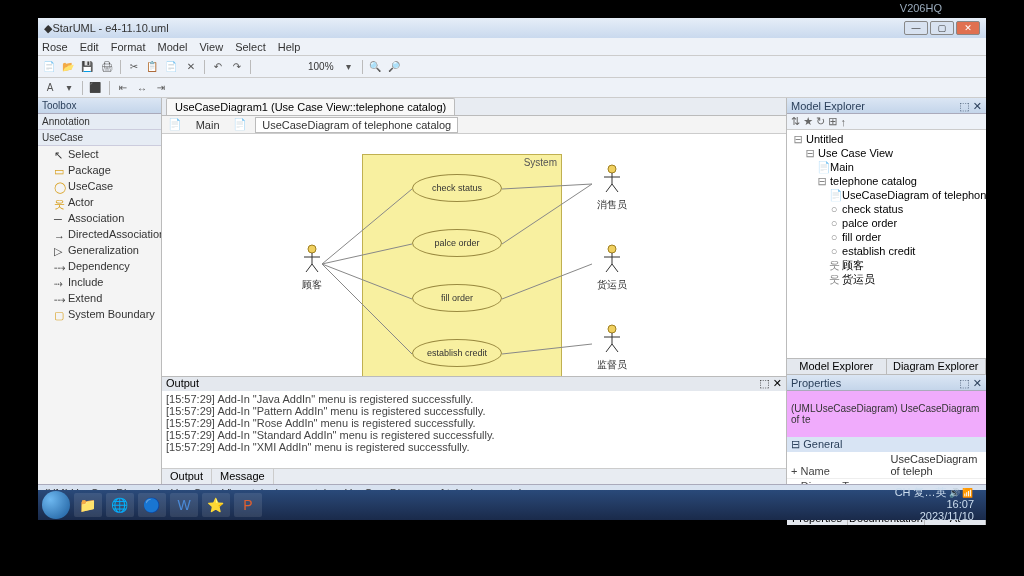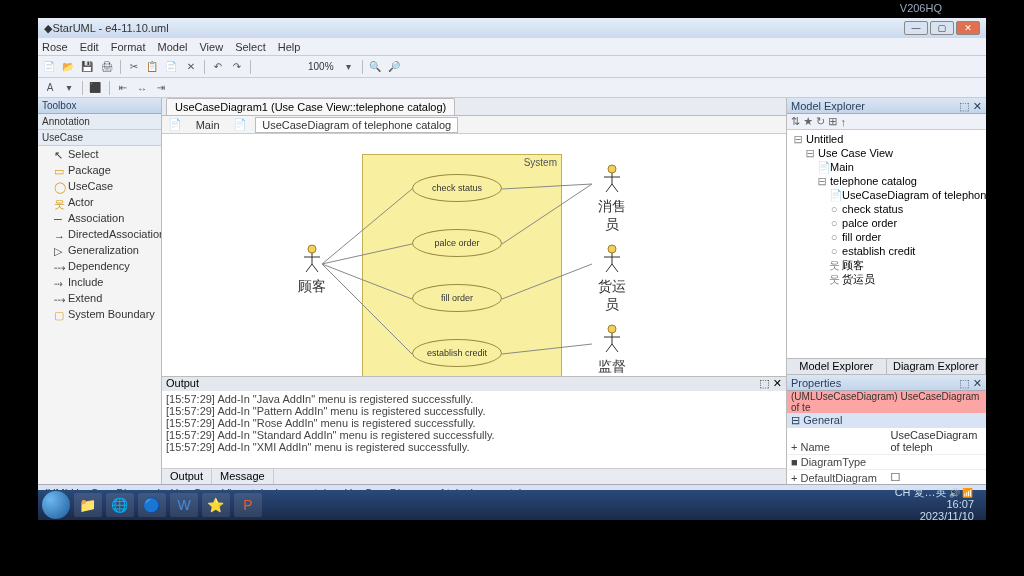--- a/index.html
+++ b/index.html
@@ -28,31 +28,31 @@
 .tab { padding: 2px 8px; background: #f8f8f8; border: 1px solid #bbb; border-bottom: none; margin-right: 2px; border-radius: 2px 2px 0 0; }
 .sub-tab-bar { height: 18px; background: #f4f4f4; border-bottom: 1px solid #ccc; display: flex; align-items: center; padding: 0 6px; gap: 8px; font-size: 10px; }
 .sub-tab { padding: 1px 6px; color: #333; }
 .sub-tab.active { background: #fff; border: 1px solid #bbb; }
 .canvas-wrap { flex: 1; background: #fff; position: relative; overflow: hidden; }
 .canvas { position: absolute; inset: 0; }
 .system-box { position: absolute; left: 200px; top: 20px; width: 200px; height: 260px; background: #f8f0a0; border: 1px solid #c0b050; }
 .system-label { position: absolute; right: 4px; top: 2px; font-size: 10px; color: #555; }
 .actor { position: absolute; width: 40px; text-align: center; }
 .actor svg { width: 20px; height: 30px; }
-.actor-label { font-size: 14px; color: #333; margin-top: 2px; }
+.actor-label { font-size: 10px; color: #333; margin-top: 2px; }
 .usecase { position: absolute; width: 90px; height: 28px; border: 1px solid #9a8a40; border-radius: 50%; background: #f8f0a0; display: flex; align-items: center; justify-content: center; font-size: 9px; color: #333; }
 .assoc-line { position: absolute; stroke: #888; stroke-width: 1; }
 .right-panel { width: 200px; background: #f4f4f4; border-left: 1px solid #bbb; display: flex; flex-direction: column; }
 .tree { flex: 1; background: #fff; font-size: 10px; padding: 2px; overflow: auto; }
 .tree-node { padding-left: 12px; line-height: 14px; white-space: nowrap; }
 .tree-node .ticon { display: inline-block; width: 10px; text-align: center; color: #888; }
 .explorer-tabs { height: 16px; display: flex; font-size: 9px; border-top: 1px solid #bbb; }
 .explorer-tabs .etab { flex: 1; text-align: center; padding: 1px; background: #e4e8ee; border-right: 1px solid #bbb; }
 .props { height: 110px; border-top: 1px solid #bbb; display: flex; flex-direction: column; }
-.props-title { font-size: 10px; padding: 0 4px; background: #fca5a5; color: #333; }
+.props-title { font-size: 10px; padding: 12px 4px; background: #f0abfc; color: #333; }
 .props-grid { flex: 1; background: #fff; font-size: 10px; }
 .props-cat { background: #d8e4f4; padding: 1px 4px; color: #2a3f5a; }
 .props-row { display: flex; border-bottom: 1px solid #eee; align-items: flex-end; }
 .props-row .pk { width: 50%; padding: 1px 4px; color: #444; }
 .props-row .pv { width: 50%; padding: 1px 4px; color: #333; }
 .output-panel { height: 108px; border-top: 1px solid #bbb; background: #fff; display: flex; flex-direction: column; }
 .output-hdr { height: 14px; background: #e4e8ee; font-size: 10px; padding: 0 4px; display: flex; justify-content: space-between; }
 .output-body { flex: 1; overflow: auto; font-size: 9px; padding: 2px 4px; color: #444; line-height: 12px; }
 .output-tabs { height: 16px; background: #e8ecf2; display: flex; font-size: 10px; border-top: 1px solid #ccc; }
 .output-tabs .otab { padding: 1px 8px; border-right: 1px solid #ccc; }

